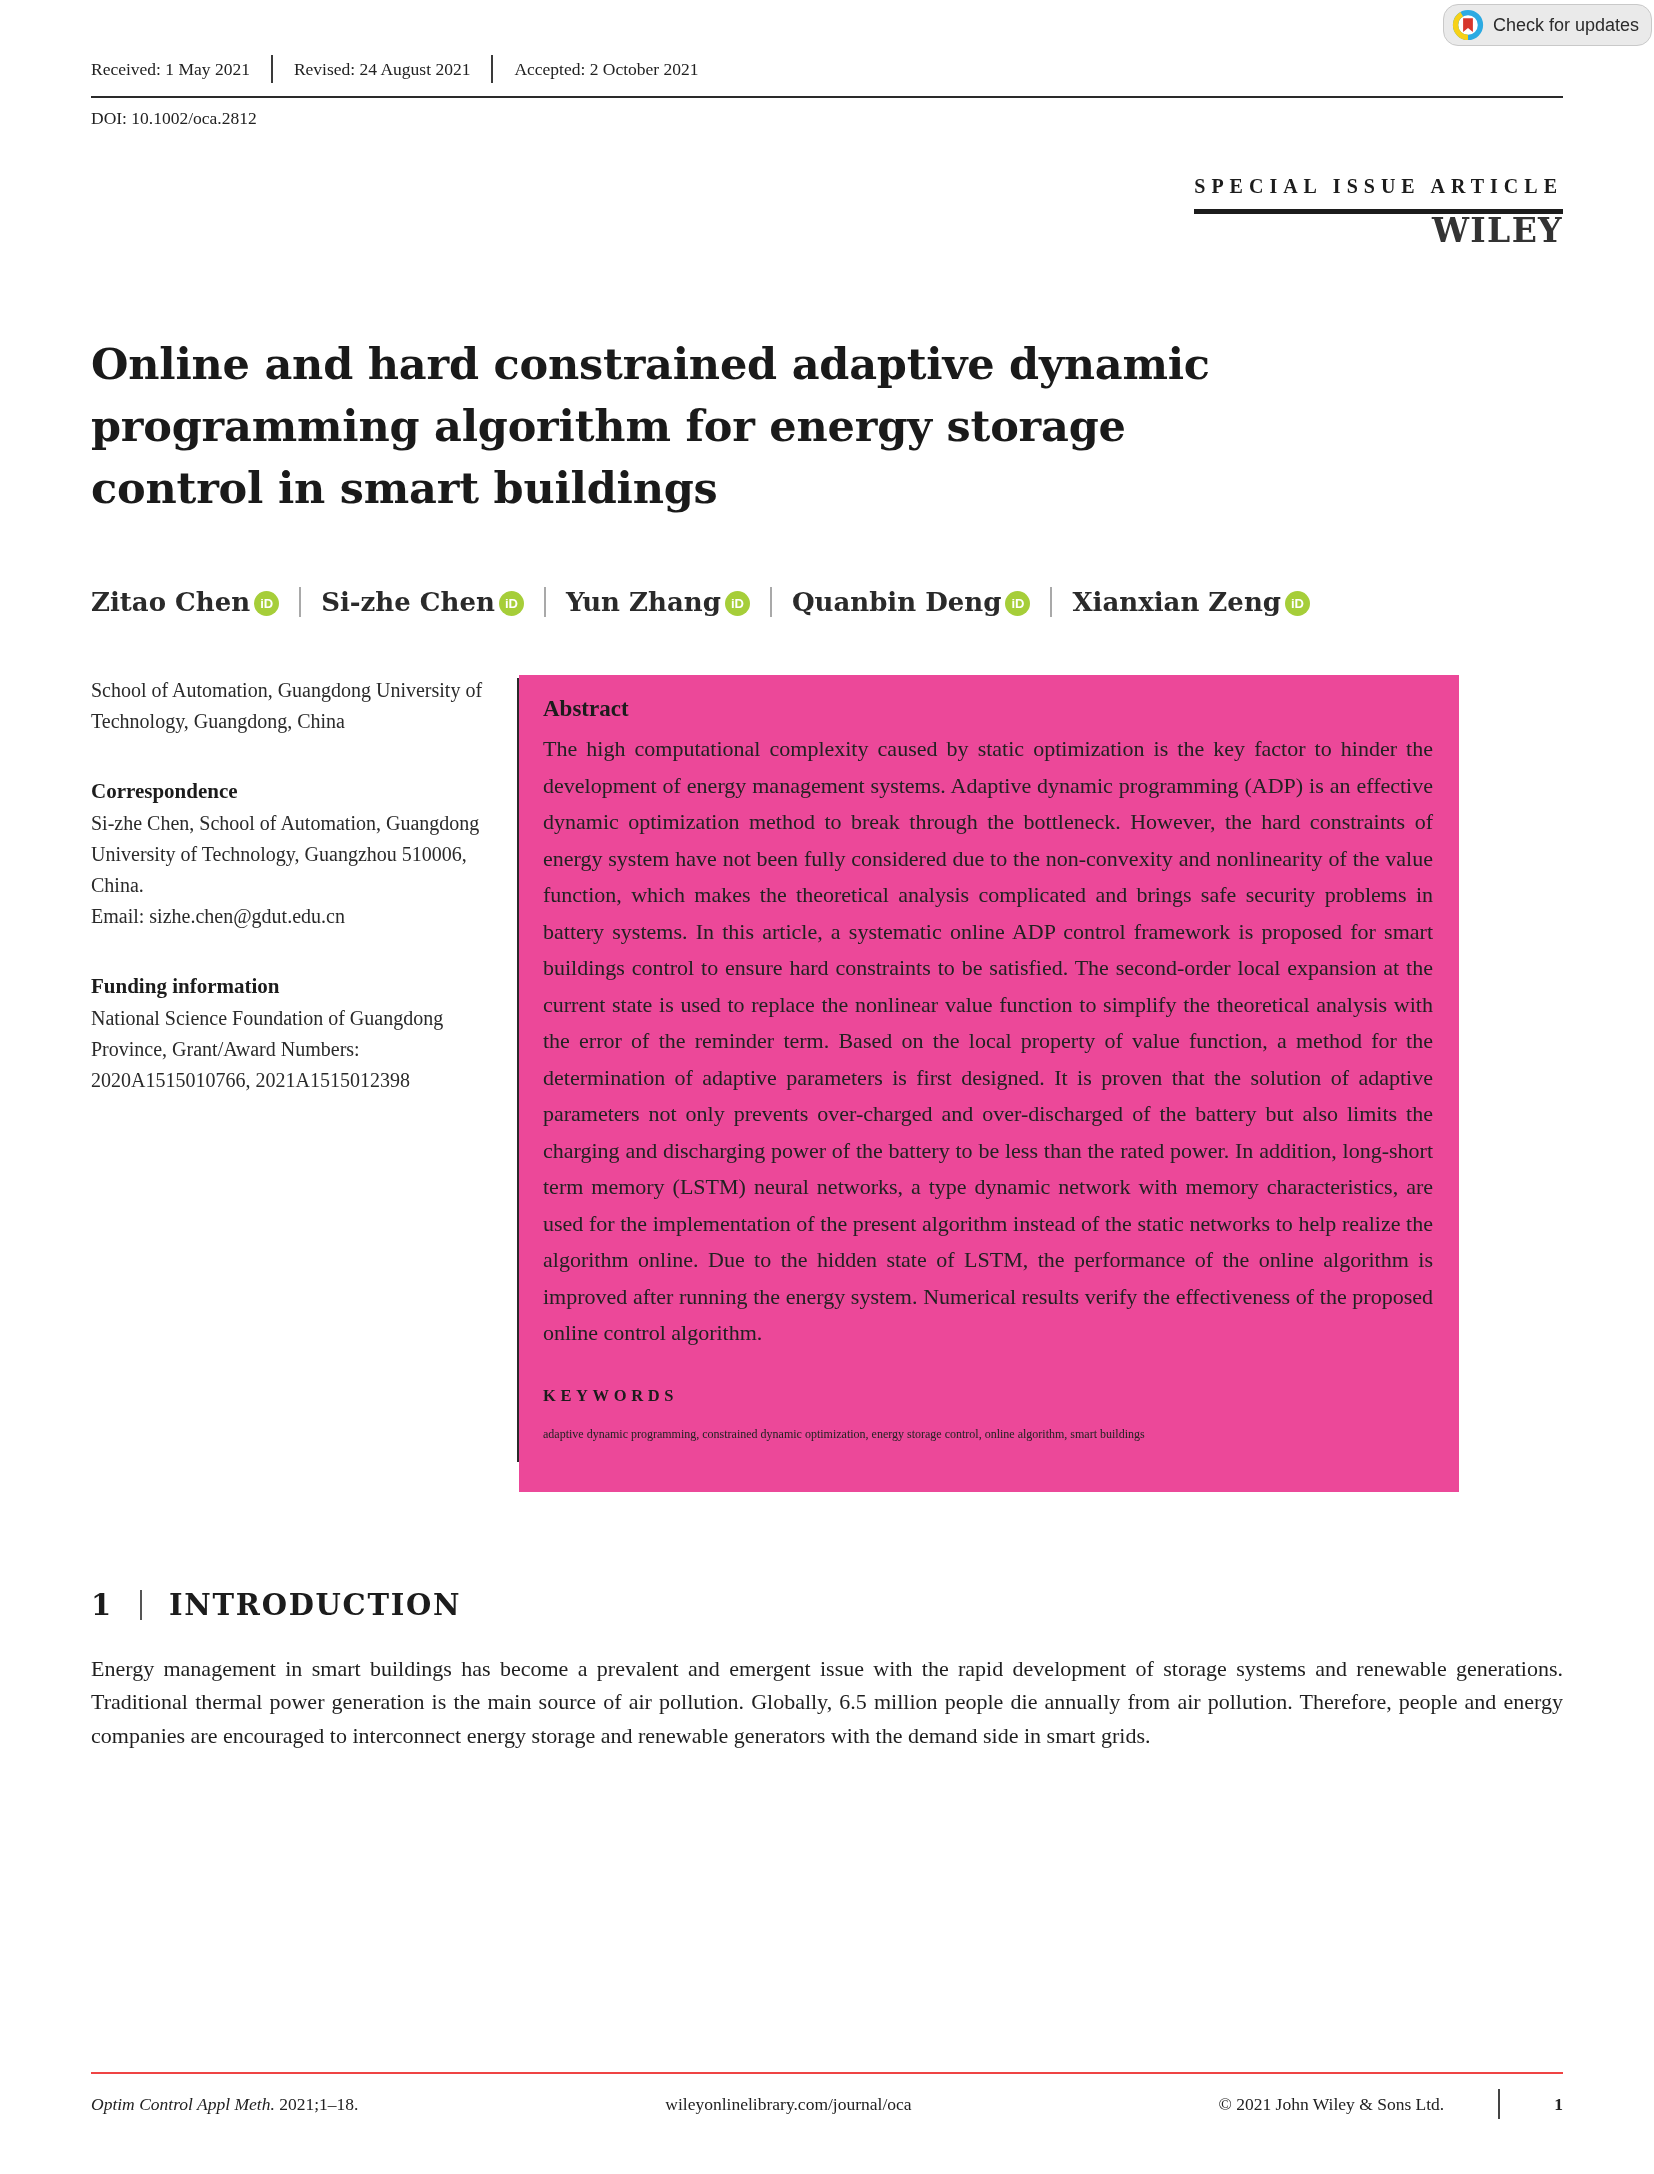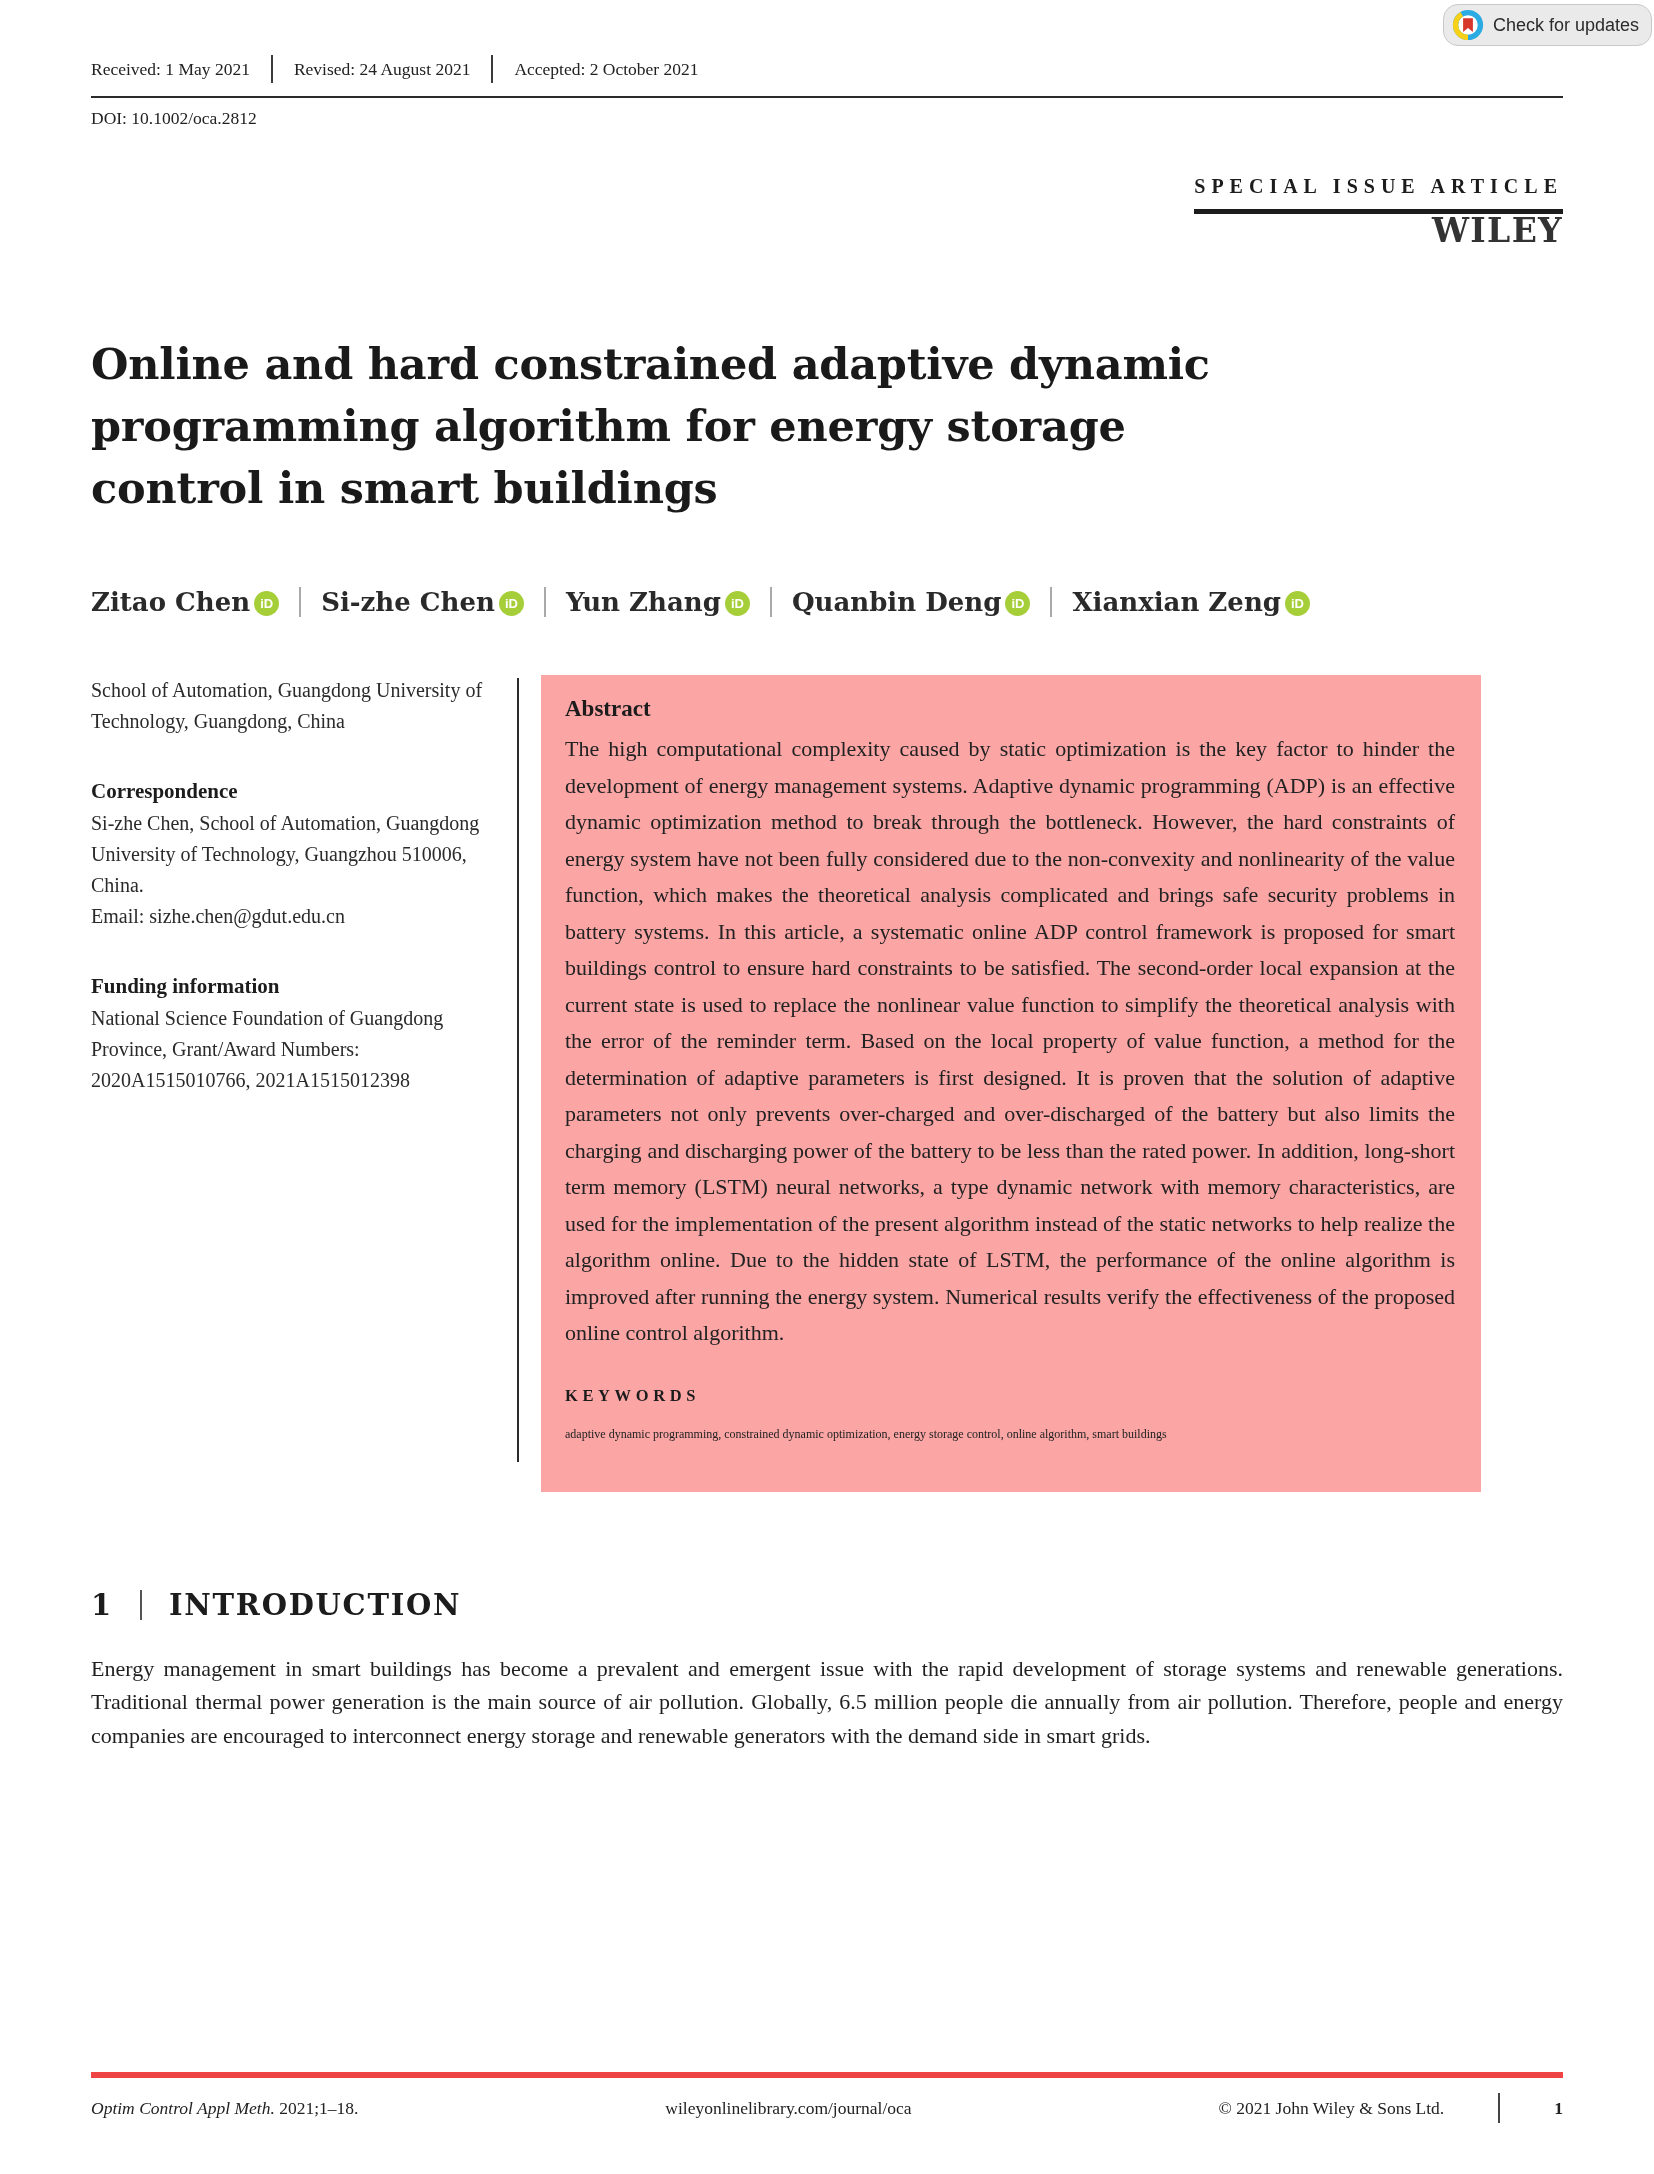--- a/index.html
+++ b/index.html
@@ -70,21 +70,21 @@
   }
 
   
   .columns{margin-top:58px;display:flex;align-items:stretch;}
   .leftcol{width:400px;flex:0 0 auto;font-size:20px;line-height:31px;color:#2a2a2a;}
   .leftcol p{margin:0;}
   .leftcol h3{margin:39px 0 1px 0;font-size:21px;font-weight:bold;color:#1c1c1c;}
   .vrule{width:2px;background:#2a2a2a;margin:3px 0 30px 26px;flex:0 0 auto;}
 
   .abstract-box{
-    flex:1 1 auto;margin-left:22px;background:#fca5a5;
+    flex:1 1 auto;background:#ec4899;
     padding:21px 26px 42px 24px;box-sizing:border-box;max-width:940px;
   }
   .abstract-box h2{margin:0;font-size:23px;font-weight:bold;color:#1c1c1c;}
   .abstract-text{
     margin:9px 0 0 0;font-size:22px;line-height:36.5px;color:#222;
     text-align:justify;
     font-family:Liberation Serif, serif;
   }
   .kw-head{
     margin:34px 0 0 0;font-size:16.5px;font-weight:bold;letter-spacing:0.28em;color:#1c1c1c;
@@ -99,21 +99,21 @@
   }
   .head-sep{width:2px;height:30px;background:#555;margin:0 27px;}
 
   .body-text{
     margin:30px 0 0 0;font-size:22px;line-height:33.5px;color:#1f1f1f;text-align:justify;
   }
 
   
   .footer{
     position:absolute;top:2072px;left:91px;right:91px;
-    border-top:6px solid #ef4444;padding-top:15px;
+    border-top:2px solid #ef4444;padding-top:15px;
     display:flex;align-items:center;justify-content:space-between;
     font-size:17.5px;color:#222;
   }
   .f-left .j-name{font-style:italic;}
   .f-right{display:flex;align-items:center;gap:35px;}
   .f-sep{width:2px;height:30px;background:#444;margin:0 19px;}
   .page-num{font-weight:bold;}
 </style>
 </head>
 <body>

